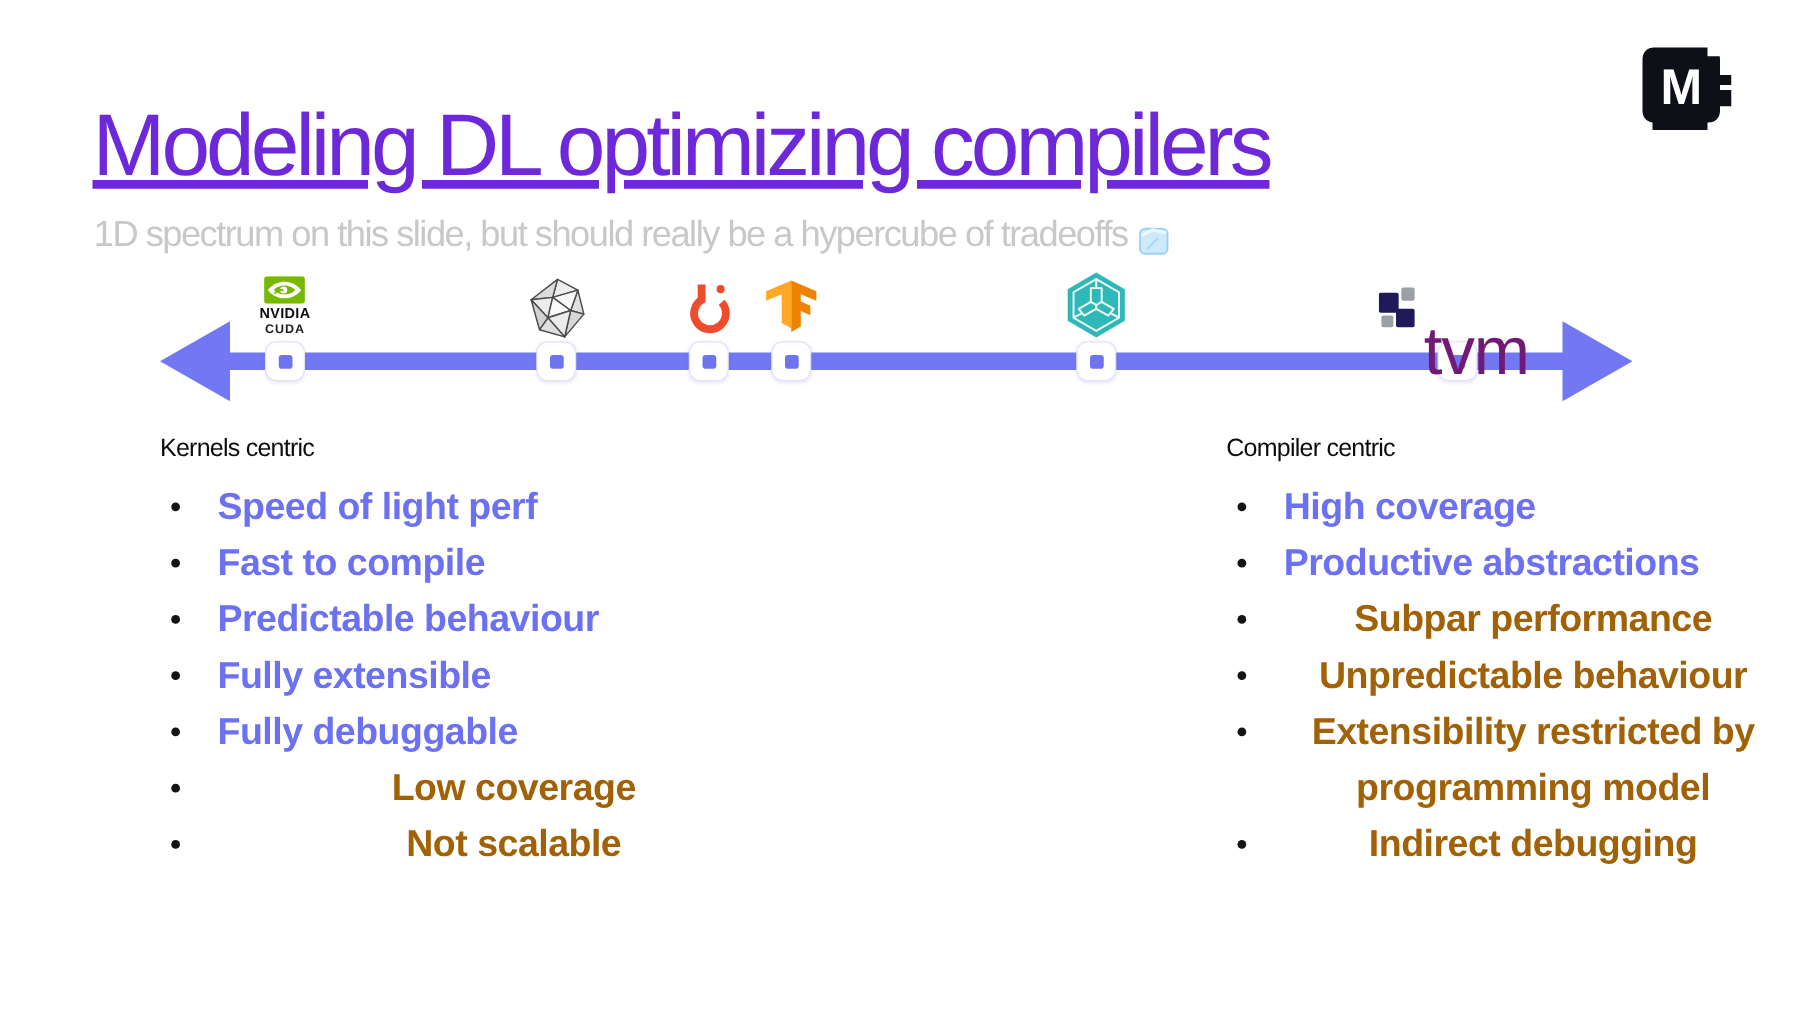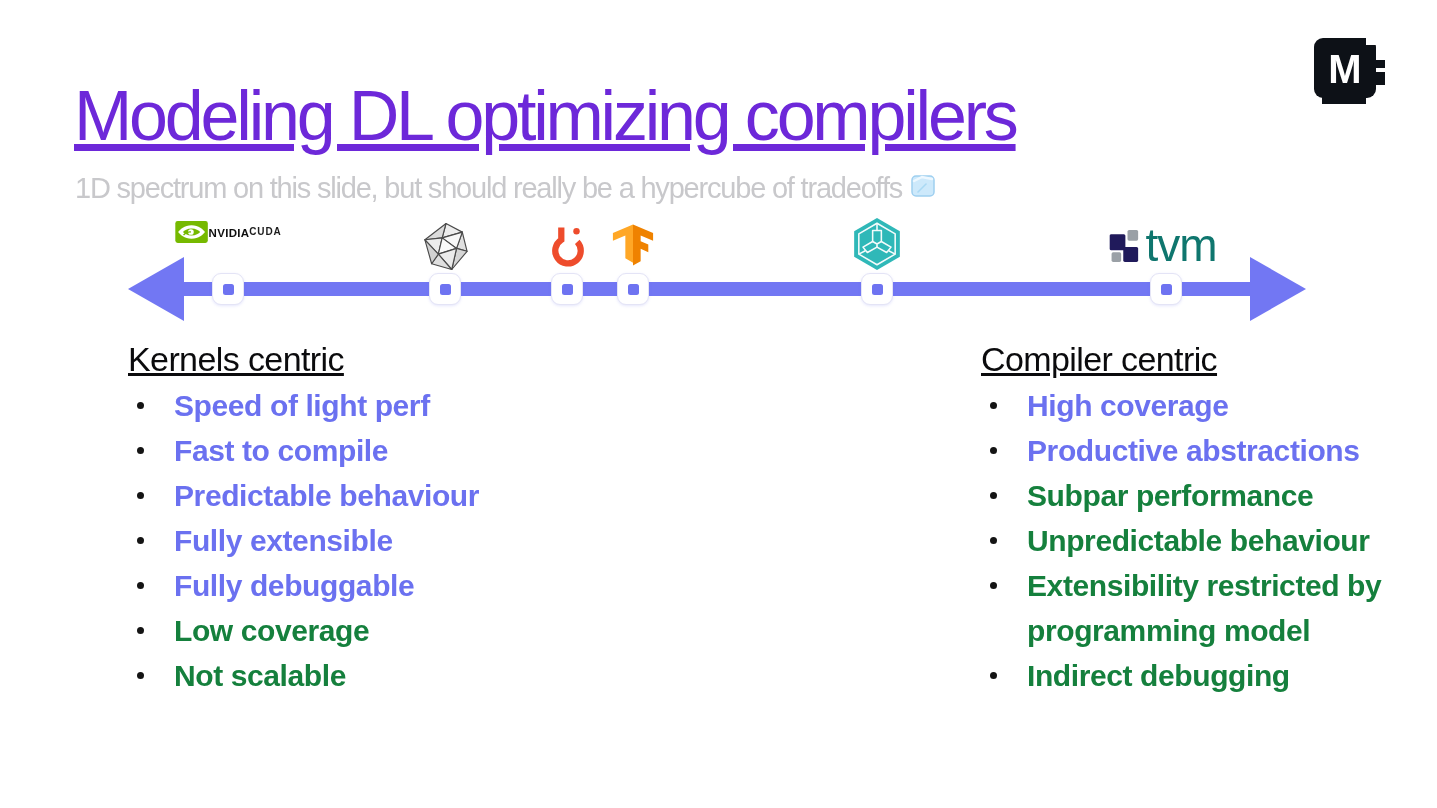--- a/index.html
+++ b/index.html
@@ -5,51 +5,51 @@
   * { margin:0; padding:0; box-sizing:border-box; }
   html,body { width:1437px; height:808px; background:#ffffff; overflow:hidden;
               font-family:"Liberation Sans", sans-serif; }
   .slide { position:relative; width:1437px; height:808px; background:#ffffff; }
 
   
   .title { position:absolute; left:74px; top:76px; font-size:70px; font-weight:500;
            color:#6d28d9; letter-spacing:-3.2px; white-space:nowrap;text-decoration:underline; }
   .subtitle { position:absolute; left:75px; top:172px; font-size:29px; font-weight:400;
               color:#c8c8cb; letter-spacing:-1.2px; white-space:nowrap;
-              display:flex; align-items:flex-start; gap:8px; }
+              display:flex; align-items:flex-end; gap:8px; }
   .brand-logo { position:absolute; left:1312px; top:36px; width:78px; height:72px; }
 
   
   .arrow-svg { position:absolute; left:0; top:249px; width:1437px; height:80px; }
   .marker { position:absolute; top:273px; width:32px; height:32px; background:#ffffff;
             border:1px solid #e4e4f6; border-radius:9px;
             box-shadow:0 1px 3px rgba(110,115,241,0.18);
             display:flex; align-items:center; justify-content:center; }
   .marker .sq { width:11px; height:11px; background:#6e73f1; border-radius:2.5px; }
 
   .logo { position:absolute; transform:translateX(-50%); display:flex;
-          flex-direction:row; align-items:center; }
+          flex-direction:column; align-items:center; }
   .cuda-label { font-size:11.5px; font-weight:bold; color:#0e0e0e; letter-spacing:0.3px; line-height:13px; margin-top:2px; }
   .cuda-sublabel { font-size:10px; font-weight:bold; color:#1c1c1c; letter-spacing:0.8px; line-height:12px; }
   .tvm-wrap { flex-direction:row !important; align-items:flex-start; gap:2px; }
-  .tvm-text { font-size:46px; color:#0f766e; letter-spacing:-1px; line-height:42px; font-weight:400; }
+  .tvm-text { font-size:54px; color:#701a75; letter-spacing:-1px; line-height:42px; font-weight:400;margin-top:36px; }
 
   
   .col { position:absolute; top:341px; }
   .col.left  { left:128px; width:520px; }
   .col.right { left:981px; width:445px; }
-  .col h2 { font-size:34px; font-weight:400; color:#0b0b0d; letter-spacing:-0.6px;
-            line-height:36px; margin-bottom:6px;text-decoration:underline; }
+  .col h2 { font-size:20px; font-weight:400; color:#0b0b0d; letter-spacing:-0.6px;
+            line-height:36px; margin-bottom:6px; }
   .col ul { list-style:none; }
   .col li { position:relative; padding-left:46px; font-size:30px; letter-spacing:-0.4px;
             line-height:45px; font-weight:700; }
   .col li .dot { position:absolute; left:9px; top:19px; width:7px; height:7px;
                  border-radius:50%; background:#141414; }
   .accent { color:#6b71f0; }
-  .muted  { color:#15803d; }
+  .muted  { color:#a16207;text-align:center; }
 </style>
 </head>
 <body>
 
 <div class="slide">
 
   <svg class="brand-logo" viewBox="0 0 78 72">
     <rect x="2" y="2" width="62" height="60" rx="9" fill="#0d1117"></rect>
     <rect x="54" y="0" width="12" height="9" fill="#ffffff"></rect>
     <rect x="64" y="24" width="9" height="8" fill="#0d1117"></rect>

